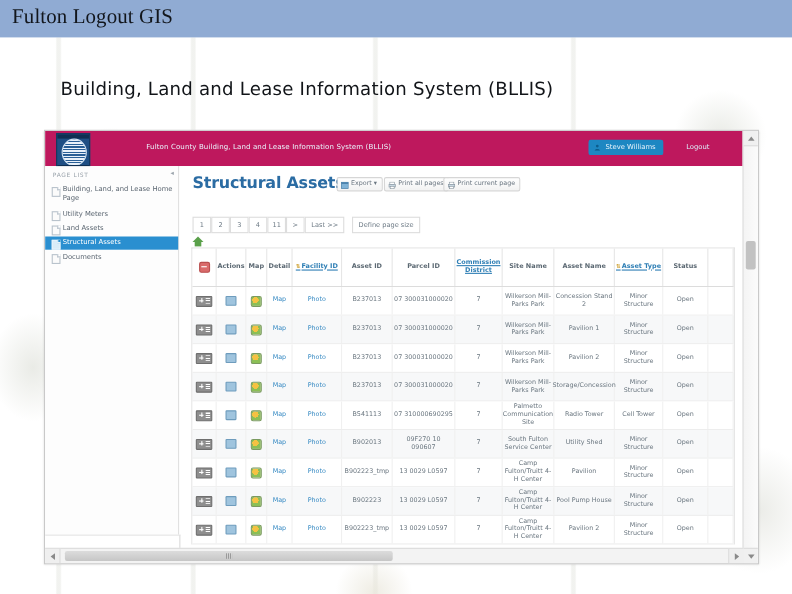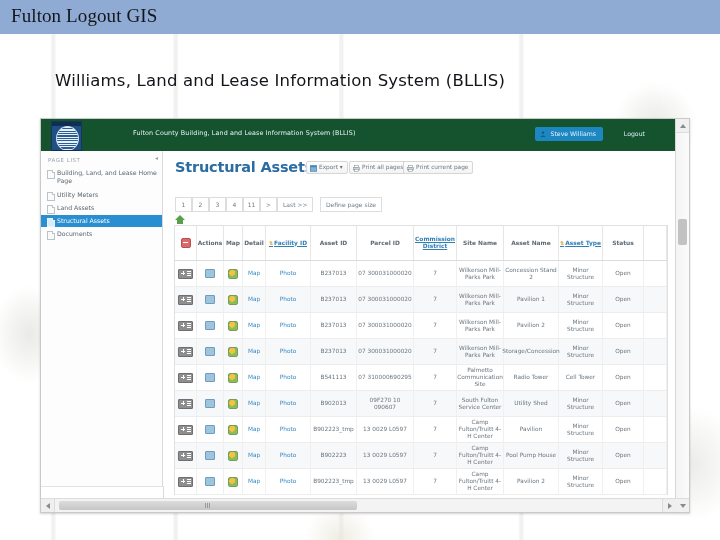--- a/index.html
+++ b/index.html
@@ -40,21 +40,21 @@
   
   #shot{
     position:absolute;left:40px;top:118px;width:648px;height:393px;
     background:#ffffff;border:1px solid #c9c9c9;
     box-shadow:0 1px 2px rgba(0,0,0,.18);
     overflow:hidden;z-index:2;
     font-family:"DejaVu Sans","Liberation Sans",sans-serif;
   }
   
   #app-header{
-    position:absolute;left:0;top:0;width:634px;height:32px;background:#14532d;
+    position:absolute;left:0;top:0;width:634px;height:32px;background:#be185d;
   }
   #logo{
     position:absolute;left:10px;top:2px;width:29px;height:32px;
     background:#1f4f84;border:1px solid #15375c;overflow:hidden;
   }
   #logo .seal{
     position:absolute;left:4px;top:4px;width:21px;height:23px;border-radius:50%;
     background:
       repeating-linear-gradient(to bottom, #e9f1fa 0 1.2px, #2a5f96 1.2px 2.4px);
     border:1px solid #cfe0f0;
@@ -248,21 +248,21 @@
 </style>
 </head>
 <body>
 
 <div id="slide-bg"></div>
 
 <div id="title-bar">
   <div class="txt">Fulton Logout GIS</div>
 </div>
 
-<div id="slide-heading">Williams, Land and Lease Information System (BLLIS)</div>
+<div id="slide-heading">Building, Land and Lease Information System (BLLIS)</div>
 
 <div id="shot">
 
   <div id="app-header">
     <div id="logo">
       <div class="bar-t"></div>
         <div class="seal"></div>
         <div class="bar-b"></div>
     </div>
     <div id="app-title">Fulton County Building, Land and Lease Information System (BLLIS)</div>

